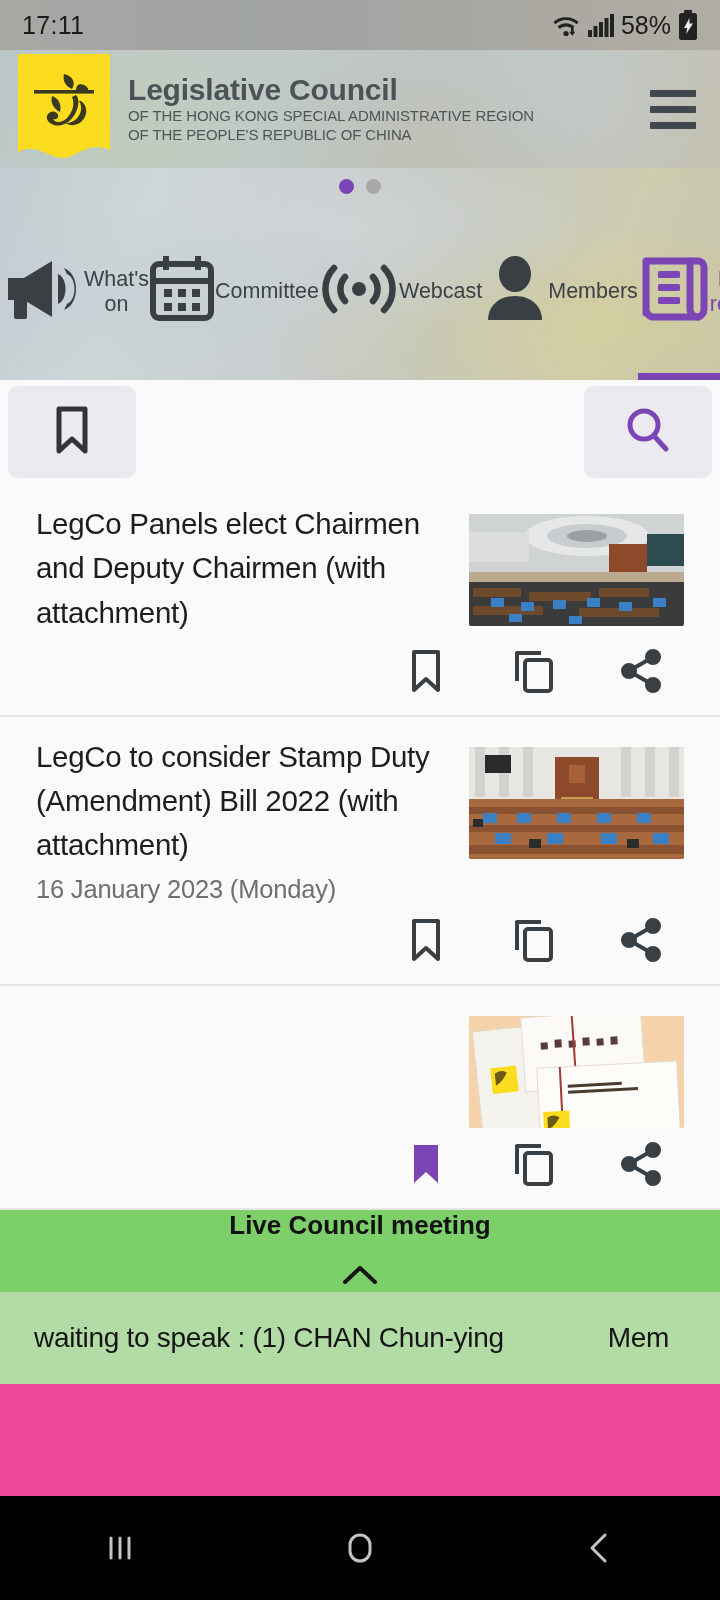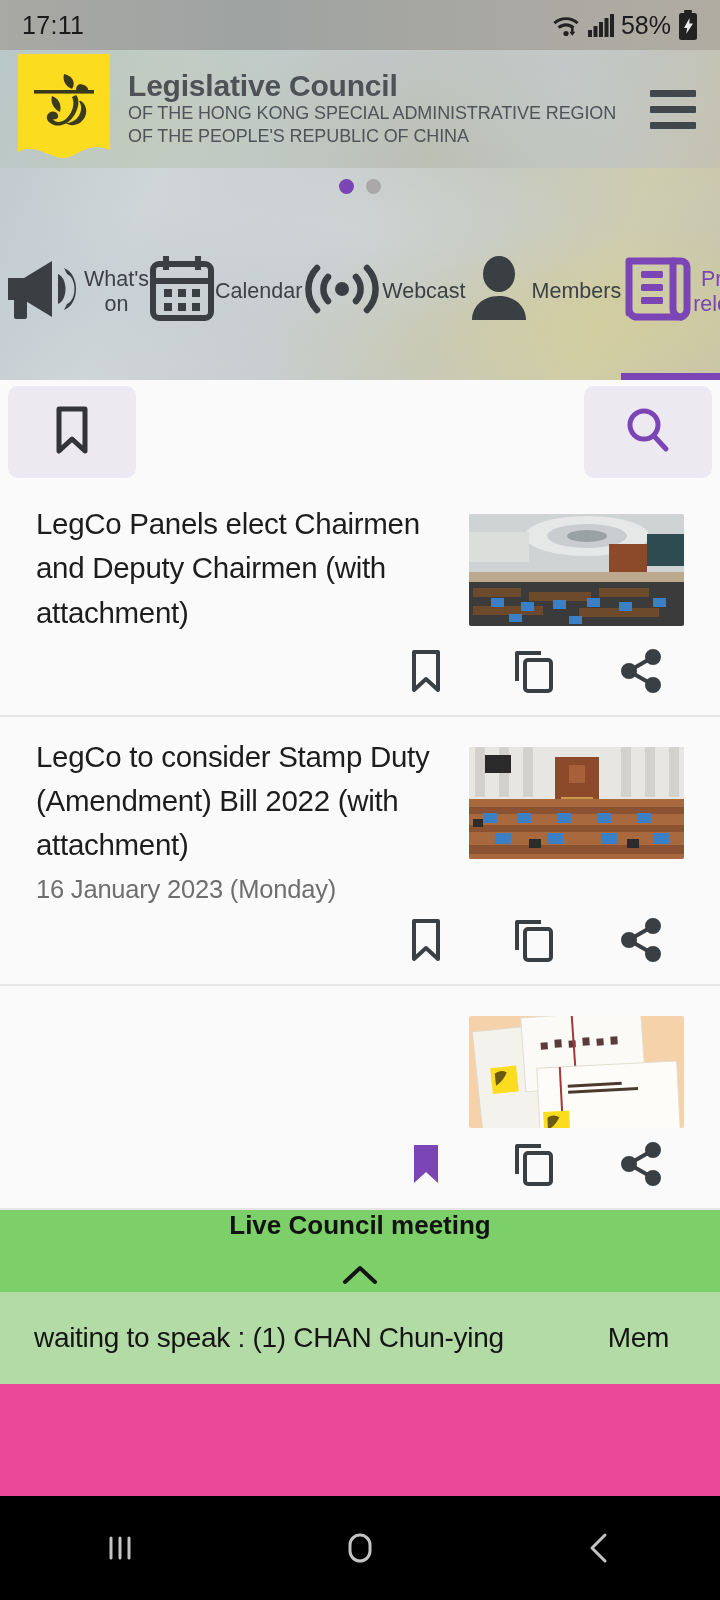--- a/index.html
+++ b/index.html
@@ -33,21 +33,21 @@
     content:""; position:absolute; inset:0;
     background:
       radial-gradient(circle at 18% 70%, rgba(190,200,160,.45), transparent 45%),
       radial-gradient(circle at 78% 30%, rgba(205,212,222,.5), transparent 50%),
       radial-gradient(circle at 60% 85%, rgba(176,166,120,.35), transparent 40%);
     pointer-events:none;
   }
   .logo { position: relative; z-index: 2; width: 92px; height: 110px; flex: 0 0 auto; }
   .titlewrap { position: relative; z-index: 2; margin-left: 18px; flex: 1 1 auto; }
   .title-main { font-size: 30px; font-weight: bold; color: #4d5257; letter-spacing: -.2px; line-height: 1.05; }
-  .title-sub { font-size: 18px; color: #4e5458; line-height: 1.28; letter-spacing: -.1px; white-space: nowrap; }
+  .title-sub { font-size: 15px; color: #4e5458; line-height: 1.28; letter-spacing: -.1px; white-space: nowrap; }
   .hamburger { position: relative; z-index: 2; width: 46px; flex: 0 0 auto; display: flex; flex-direction: column; gap: 9px; margin-right: 6px; }
   .hamburger span { display: block; height: 7px; background: #40474d; border-radius: 1px; }
 
   
   .tabstrip {
     position: relative; height: 212px; width: 100%; overflow: hidden;
     background: linear-gradient(110deg,#c3cbd0 0%, #cfd6d8 20%, #c9ced0 42%, #c5c8bd 62%, #cfcca9 82%, #c6c3ad 100%);
   }
   .tabstrip::after{
     content:""; position:absolute; inset:0;
@@ -196,21 +196,21 @@
           <g fill="#3a3f43">
             <rect x="15" y="35" width="8" height="8"></rect>
                 <rect x="29" y="35" width="8" height="8"></rect>
                 <rect x="43" y="35" width="8" height="8"></rect>
             <rect x="15" y="49" width="8" height="8"></rect>
                 <rect x="29" y="49" width="8" height="8"></rect>
                 <rect x="43" y="49" width="8" height="8"></rect>
           </g>
             </svg>
         </div>
-        <div class="tab-label">Calendar</div>
+        <div class="tab-label">Committee</div>
       </div>
       <div class="tab">
         <div class="tab-icon">
           <svg width="80" height="62" viewBox="0 0 80 62">
             <circle cx="40" cy="31" r="7" fill="#3a3f43"></circle>
             <g fill="none" stroke="#3a3f43" stroke-width="6.5" stroke-linecap="round">
               <path d="M26 19 A18 18 0 0 0 26 43"></path>
               <path d="M54 19 A18 18 0 0 1 54 43"></path>
               <path d="M15 10 A30 30 0 0 0 15 52"></path>
               <path d="M65 10 A30 30 0 0 1 65 52"></path>

